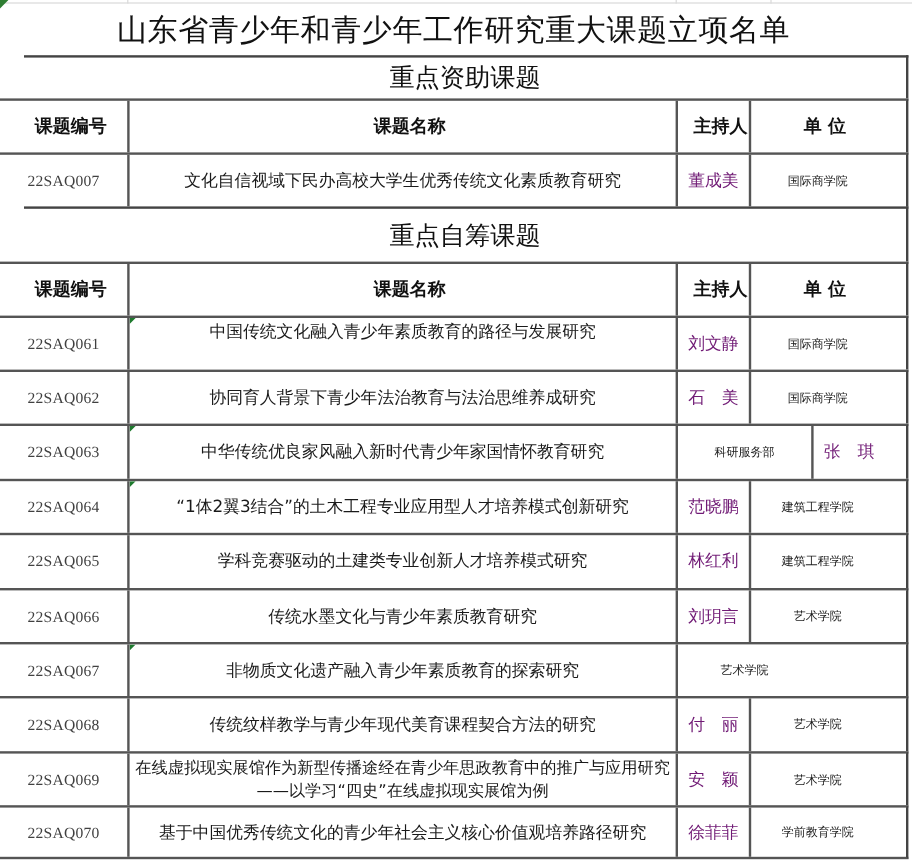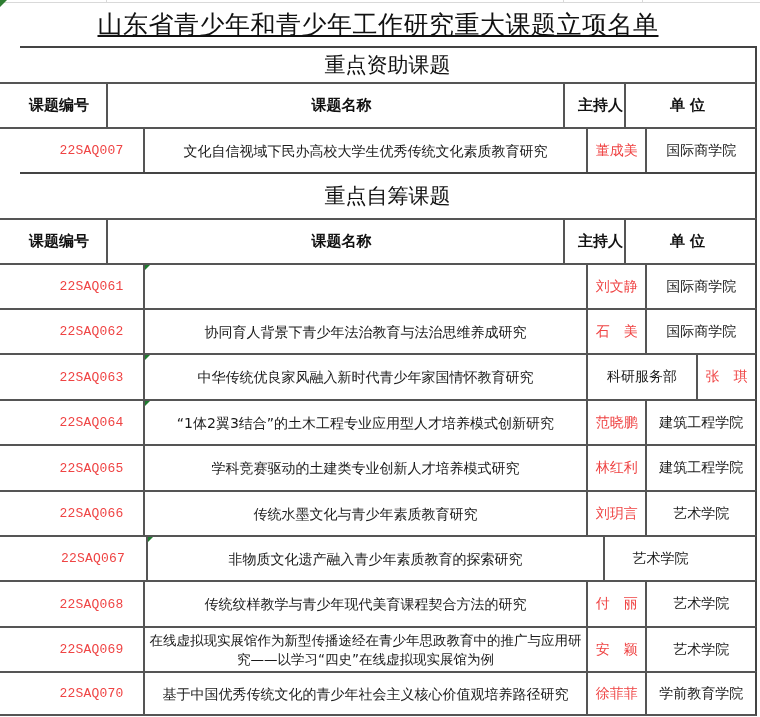--- a/index.html
+++ b/index.html
@@ -8,21 +8,20 @@
 
     .gridline-top { position: absolute; left: 0; top: 2px; width: 760px; height: 1px; background: #d9d9d9; }
     .gridline-v { position: absolute; top: 0; width: 1px; height: 3px; background: #d9d9d9; }
 
     .title {
       position: absolute; left: 0; top: 3px; width: 756px; height: 43px;
       display: flex; align-items: center; justify-content: center;
       font-family: "DejaVu Serif", "Liberation Serif", serif;
       font-size: 25px; color: #111;
       letter-spacing: 0.5px;
-      text-decoration: underline;
     }
 
     .sheet { position: absolute; left: 0; top: 46px; width: 757px; }
 
     .section-header {
       height: 36px; border-top: 2px solid #444; border-right: 2px solid #444;
       display: flex; align-items: center; justify-content: center;
       font-family: "DejaVu Serif", "Liberation Serif", serif;
       font-size: 21px; color: #111; margin-left: 20px;
     }
@@ -36,25 +35,25 @@
       display: flex; align-items: center; justify-content: center; text-align: center;
       border-left: 2px solid #555; position: relative; overflow: hidden;
     }
     .cell:first-child { border-left: none; }
     .c-code { width: 106px; }
     .c-name { width: 457px; }
     .c-host { width: 61px; }
     .c-unit { width: 113px; }
 
     .hdr { font-weight: bold; font-size: 15px; color: #111; padding-left: 12px; }
-    .code { font-family: Liberation Mono, monospace; font-size: 13px; color: #ef4444; letter-spacing: 0.2px; margin-left: 40px; }
+    .code { font-family: Liberation Serif, serif; font-size: 13px; color: #404040; letter-spacing: 0.2px; }
     .name { font-size: 14px; color: #1a1a1a; line-height: 20px; padding: 0 4px; }
     .name.top { align-items: flex-start; padding-top: 2px; }
-    .host { font-size: 14px; color: #ef4444; white-space: pre; }
-    .unit { font-size: 14px; color: #1a1a1a; white-space: pre; }
+    .host { font-size: 14px; color: #701a75; white-space: pre; }
+    .unit { font-size: 10px; color: #1a1a1a; white-space: pre; }
 
     .tri {
       position: absolute; left: 0; top: 0; width: 0; height: 0;
       border-top: 5px solid #1e7a2e; border-right: 5px solid transparent;
     }
     .tri-corner { position: absolute; left: 0; top: 0; width: 0; height: 0;
       border-top: 7px solid #2e7d32; border-right: 7px solid transparent; }
   </style>
 </head>
 <body>
@@ -91,20 +90,21 @@
     <div class="cell c-code hdr">课题编号</div>
     <div class="cell c-name hdr">课题名称</div>
     <div class="cell c-host hdr">主持人</div>
     <div class="cell c-unit hdr">单 位</div>
   </div>
 
   <div class="row">
     <div class="cell c-code code">22SAQ061</div>
     <div class="cell c-name name top">
         <span class="tri"></span>
+        <span>中国传统文化融入青少年素质教育的路径与发展研究</span>
       </div>
     <div class="cell c-host host">刘文静</div>
     <div class="cell c-unit unit">国际商学院</div>
   </div>
 
   <div class="row">
     <div class="cell c-code code">22SAQ062</div>
     <div class="cell c-name name">协同育人背景下青少年法治教育与法治思维养成研究</div>
     <div class="cell c-host host">石　美</div>
     <div class="cell c-unit unit">国际商学院</div>

